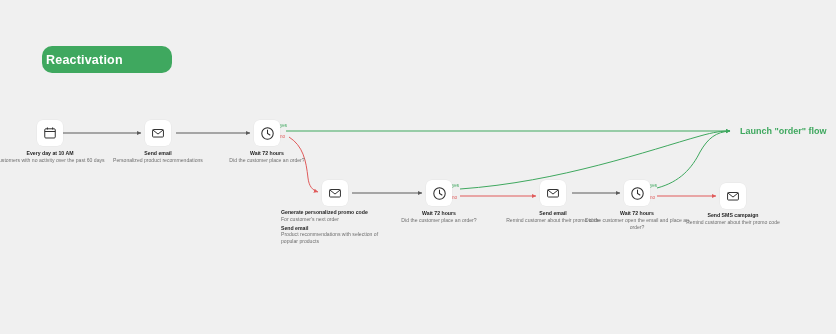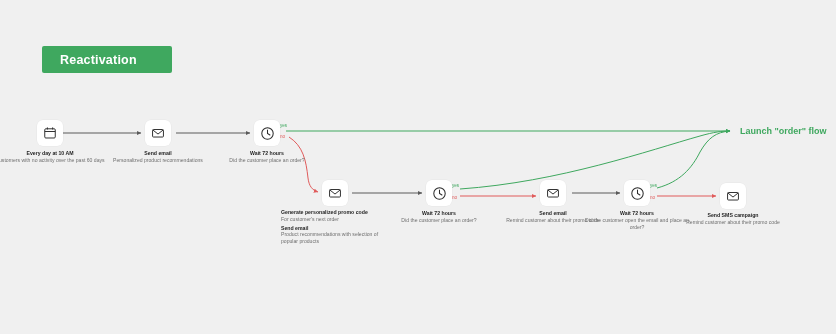--- a/index.html
+++ b/index.html
@@ -10,23 +10,23 @@
     overflow:hidden;
     position:relative;
   }
   #stage{position:absolute;inset:0;width:836px;height:334px;}
 
   
   .banner{
     position:absolute;left:42px;top:46px;
     width:130px;height:27px;
     background:#3fa85f;
-    border-radius:2px;
+    border-radius:10px;
     display:flex;align-items:center;
-    box-sizing:border-box;padding-left:18px;
+    box-sizing:border-box;padding-left:4px;
   }
   .banner-text{
     color:#ffffff;font-size:12.5px;font-weight:bold;
     letter-spacing:.2px;white-space:nowrap;
   }
 
   
   #edges{position:absolute;left:0;top:0;width:836px;height:334px;}
 
   

